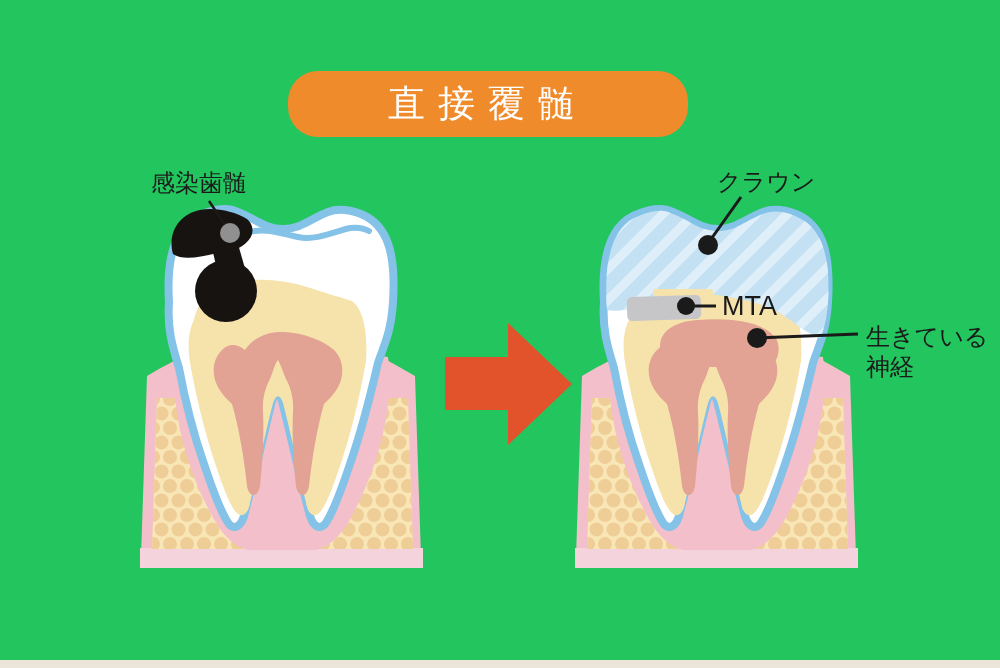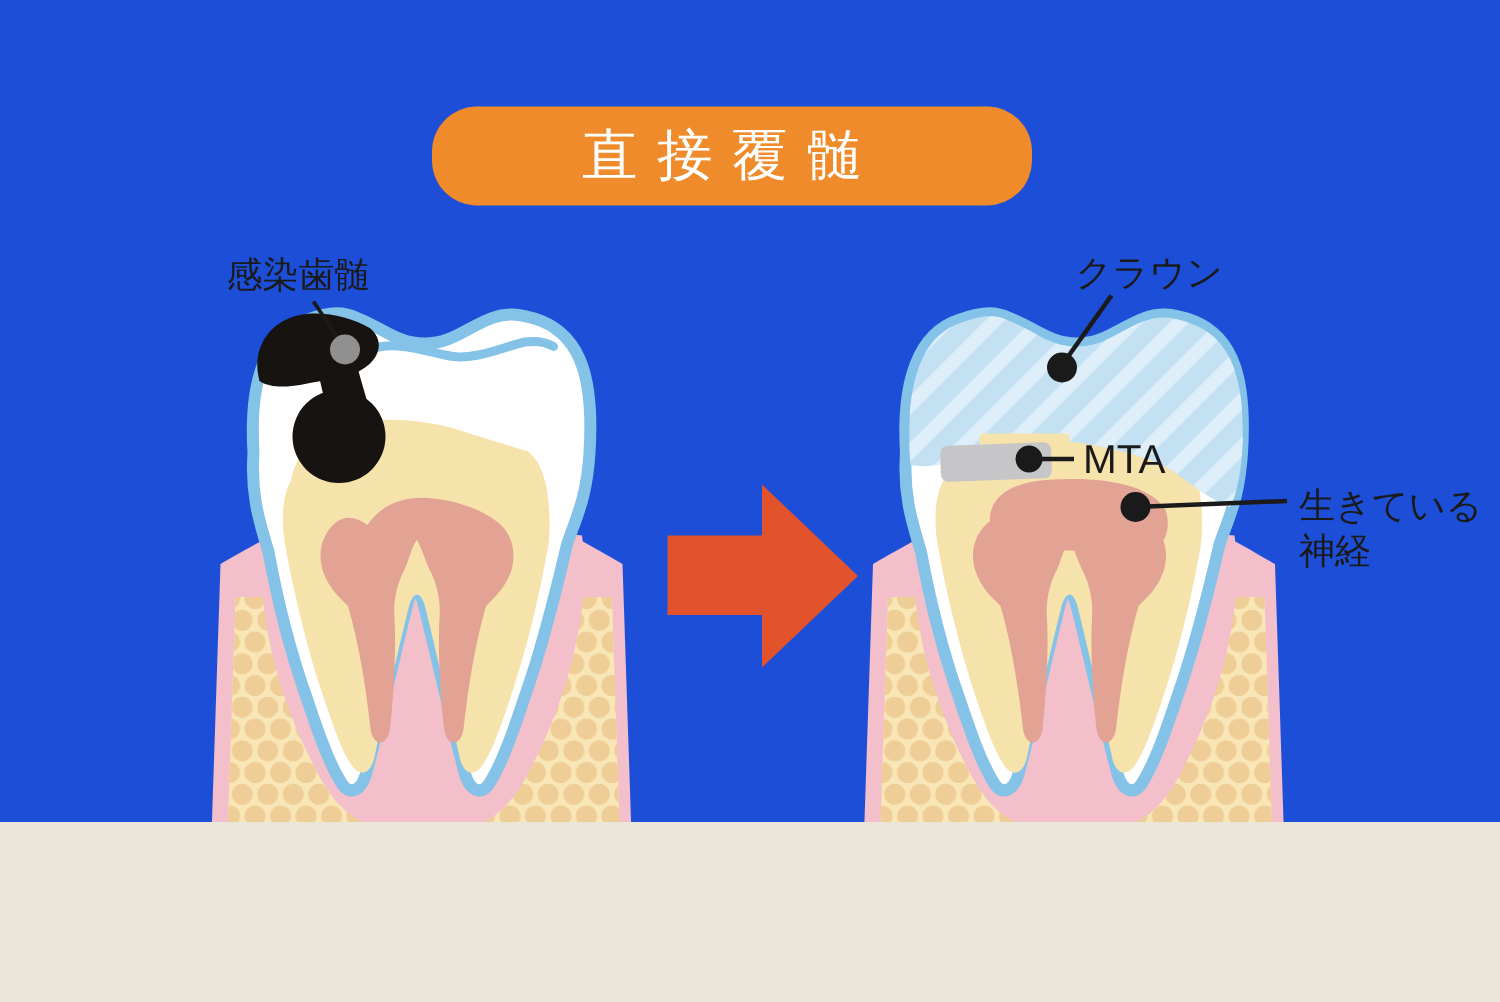--- a/index.html
+++ b/index.html
@@ -2,22 +2,22 @@
 <html><head>
 <meta charset="utf-8">
 <style>
   html,body{margin:0;padding:0;}
   body{
     font-family:"Liberation Sans","DejaVu Sans",sans-serif;
     background:#ECE6DA;
   }
   .stage{
     position:relative;
-    width:1000px;height:548px;
-    background:#1d4ed8;
+    width:1000px;height:660px;
+    background:#22c55e;
     overflow:hidden;
   }
   svg{display:block;}
   .gum{fill:#F2BFCB;}
   .gum-light{fill:#F5D3DC;}
   .bone-base{fill:#F9E6B6;}
   .bone-dots{fill:url(#boneDots);}
   .socket{fill:#F2BFCB;}
   .tooth{fill:#FFFFFF;stroke:#84C2E7;stroke-width:8;stroke-linejoin:round;}
   .dentin{fill:#F6E3AC;}

